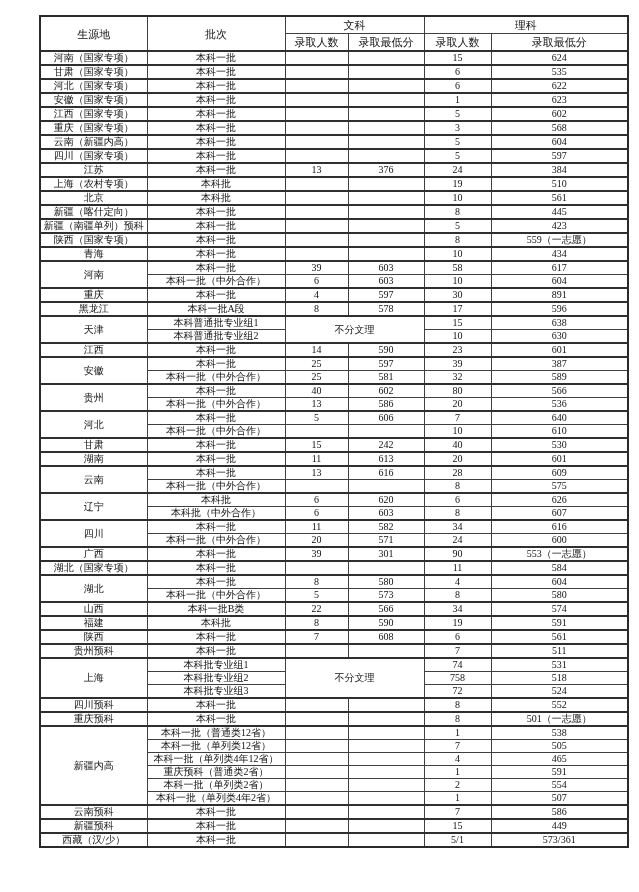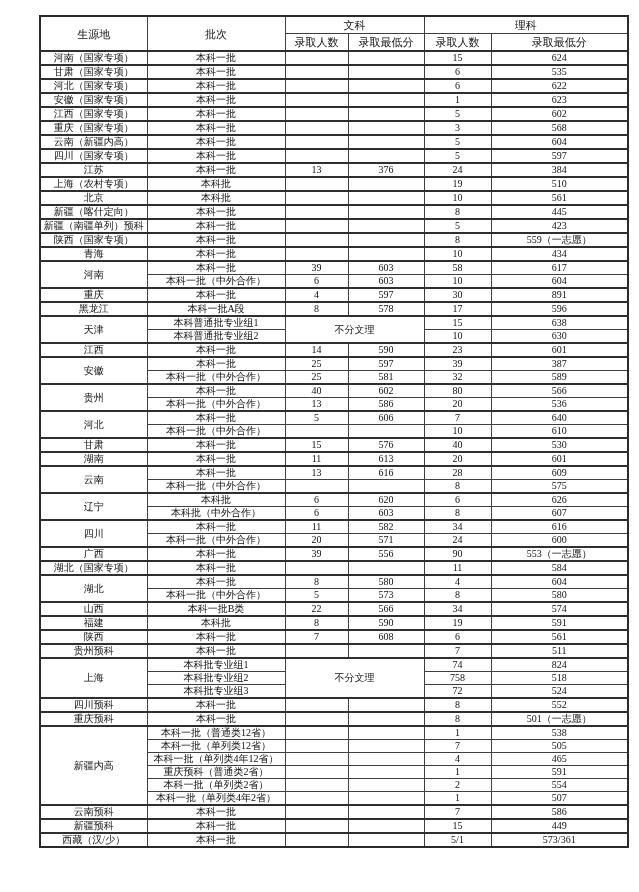--- a/index.html
+++ b/index.html
@@ -300,21 +300,21 @@
           <td>本科一批（中外合作）</td>
           <td></td>
           <td></td>
           <td>10</td>
           <td>610</td>
         </tr>
         <tr class="group-start">
           <td rowspan="1">甘肃</td>
           <td>本科一批</td>
           <td>15</td>
-          <td>576</td>
+          <td>242</td>
           <td>40</td>
           <td>530</td>
         </tr>
         <tr class="group-start">
           <td rowspan="1">湖南</td>
           <td>本科一批</td>
           <td>11</td>
           <td>613</td>
           <td>20</td>
           <td>601</td>
@@ -361,21 +361,21 @@
           <td>本科一批（中外合作）</td>
           <td>20</td>
           <td>571</td>
           <td>24</td>
           <td>600</td>
         </tr>
         <tr class="group-start">
           <td rowspan="1">广西</td>
           <td>本科一批</td>
           <td>39</td>
-          <td>556</td>
+          <td>301</td>
           <td>90</td>
           <td>553（一志愿）</td>
         </tr>
         <tr class="group-start">
           <td rowspan="1">湖北（国家专项）</td>
           <td>本科一批</td>
           <td></td>
           <td></td>
           <td>11</td>
           <td>584</td>
@@ -425,21 +425,21 @@
           <td></td>
           <td></td>
           <td>7</td>
           <td>511</td>
         </tr>
         <tr class="group-start">
           <td rowspan="3">上海</td>
           <td>本科批专业组1</td>
           <td colspan="2" rowspan="3">不分文理</td>
           <td>74</td>
-          <td>824</td>
+          <td>531</td>
         </tr>
         <tr>
           <td>本科批专业组2</td>
           <td>758</td>
           <td>518</td>
         </tr>
         <tr>
           <td>本科批专业组3</td>
           <td>72</td>
           <td>524</td>

